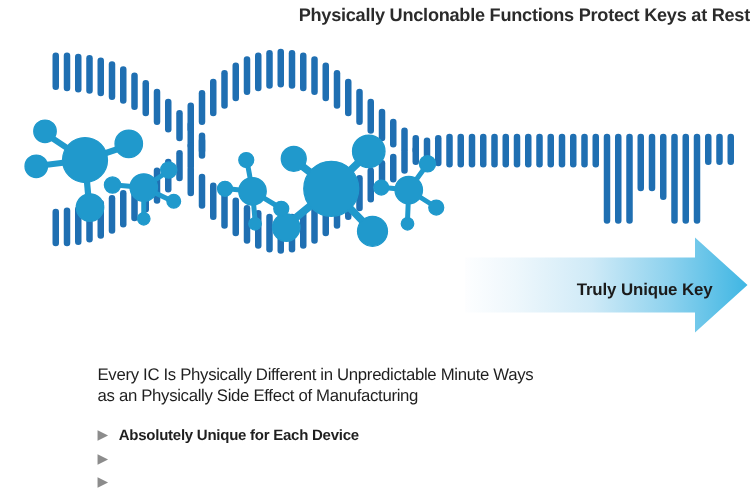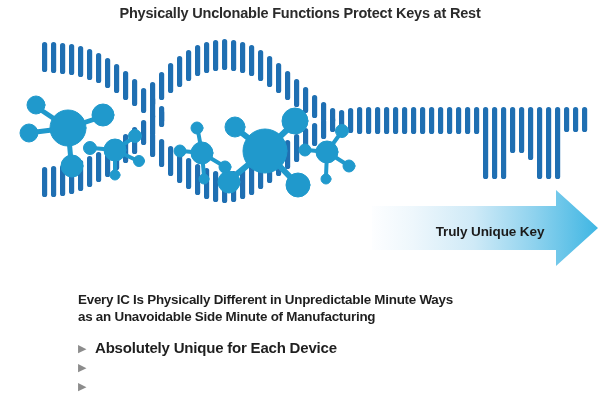--- a/index.html
+++ b/index.html
@@ -15,21 +15,21 @@
     font-family: "Liberation Sans", sans-serif;
     overflow: hidden;
   }
 
   
   #title {
     position: absolute;
     left: 0;
     top: 5px;
     width: 600px;
-    text-align: center;
+    text-align: right;
     font-size: 14.5px;
     font-weight: bold;
     color: #2b2b2b;
     letter-spacing: -0.2px;
   }
 
   
   #graphic {
     position: absolute;
     left: 0;
@@ -38,38 +38,38 @@
     height: 250px;
   }
   #graphic svg { display: block; }
 
   
   #arrow-label {
     position: absolute;
     left: 410px;
     top: 224px;
     width: 160px;
-    text-align: center;
+    text-align: right;
     font-size: 13.5px;
     font-weight: bold;
     color: #1b1b1b;
     letter-spacing: -0.1px;
     pointer-events: none;
   }
 
   
   #body-copy {
     position: absolute;
     left: 78px;
     top: 291px;
     width: 470px;
   }
   #subhead {
     font-size: 13.4px;
-    font-weight: bold;
+    font-weight: normal;
     color: #1f1f1f;
     line-height: 17px;
     letter-spacing: -0.25px;
   }
   #bullets {
     margin-top: 14px;
   }
   .bullet-row {
     display: flex;
     align-items: center;
@@ -77,21 +77,21 @@
     margin-bottom: 1px;
   }
   .bullet-marker {
     width: 17px;
     flex: 0 0 17px;
     color: #8c8c8c;
     font-size: 11px;
     line-height: 18px;
   }
   .bullet-text {
-    font-size: 15px;
+    font-size: 12px;
     font-weight: bold;
     color: #1f1f1f;
     letter-spacing: -0.2px;
     line-height: 18px;
   }
 </style>
 </head>
 <body>
 
 <div id="page">
@@ -286,21 +286,21 @@
         <path d="M 372 180 L 556 180 L 556 164 L 598 202 L 556 240 L 556 224 L 372 224 Z" fill="url(#arrowGrad)"></path>
       </g>
     </svg>
   </div>
 
   <div id="arrow-label">Truly Unique Key</div>
 
   <div id="body-copy">
     <div id="subhead">
       <span>Every IC Is Physically Different in Unpredictable Minute Ways</span><br>
-      <span>as an Unavoidable Side Minute of Manufacturing</span>
+      <span>as an Physically Side Effect of Manufacturing</span>
     </div>
     <div id="bullets">
       <div class="bullet-row">
         <span class="bullet-marker">▶</span>
         <span class="bullet-text">Absolutely Unique for Each Device</span>
       </div>
       <div class="bullet-row">
         <span class="bullet-marker">▶</span>
       </div>
       <div class="bullet-row">

